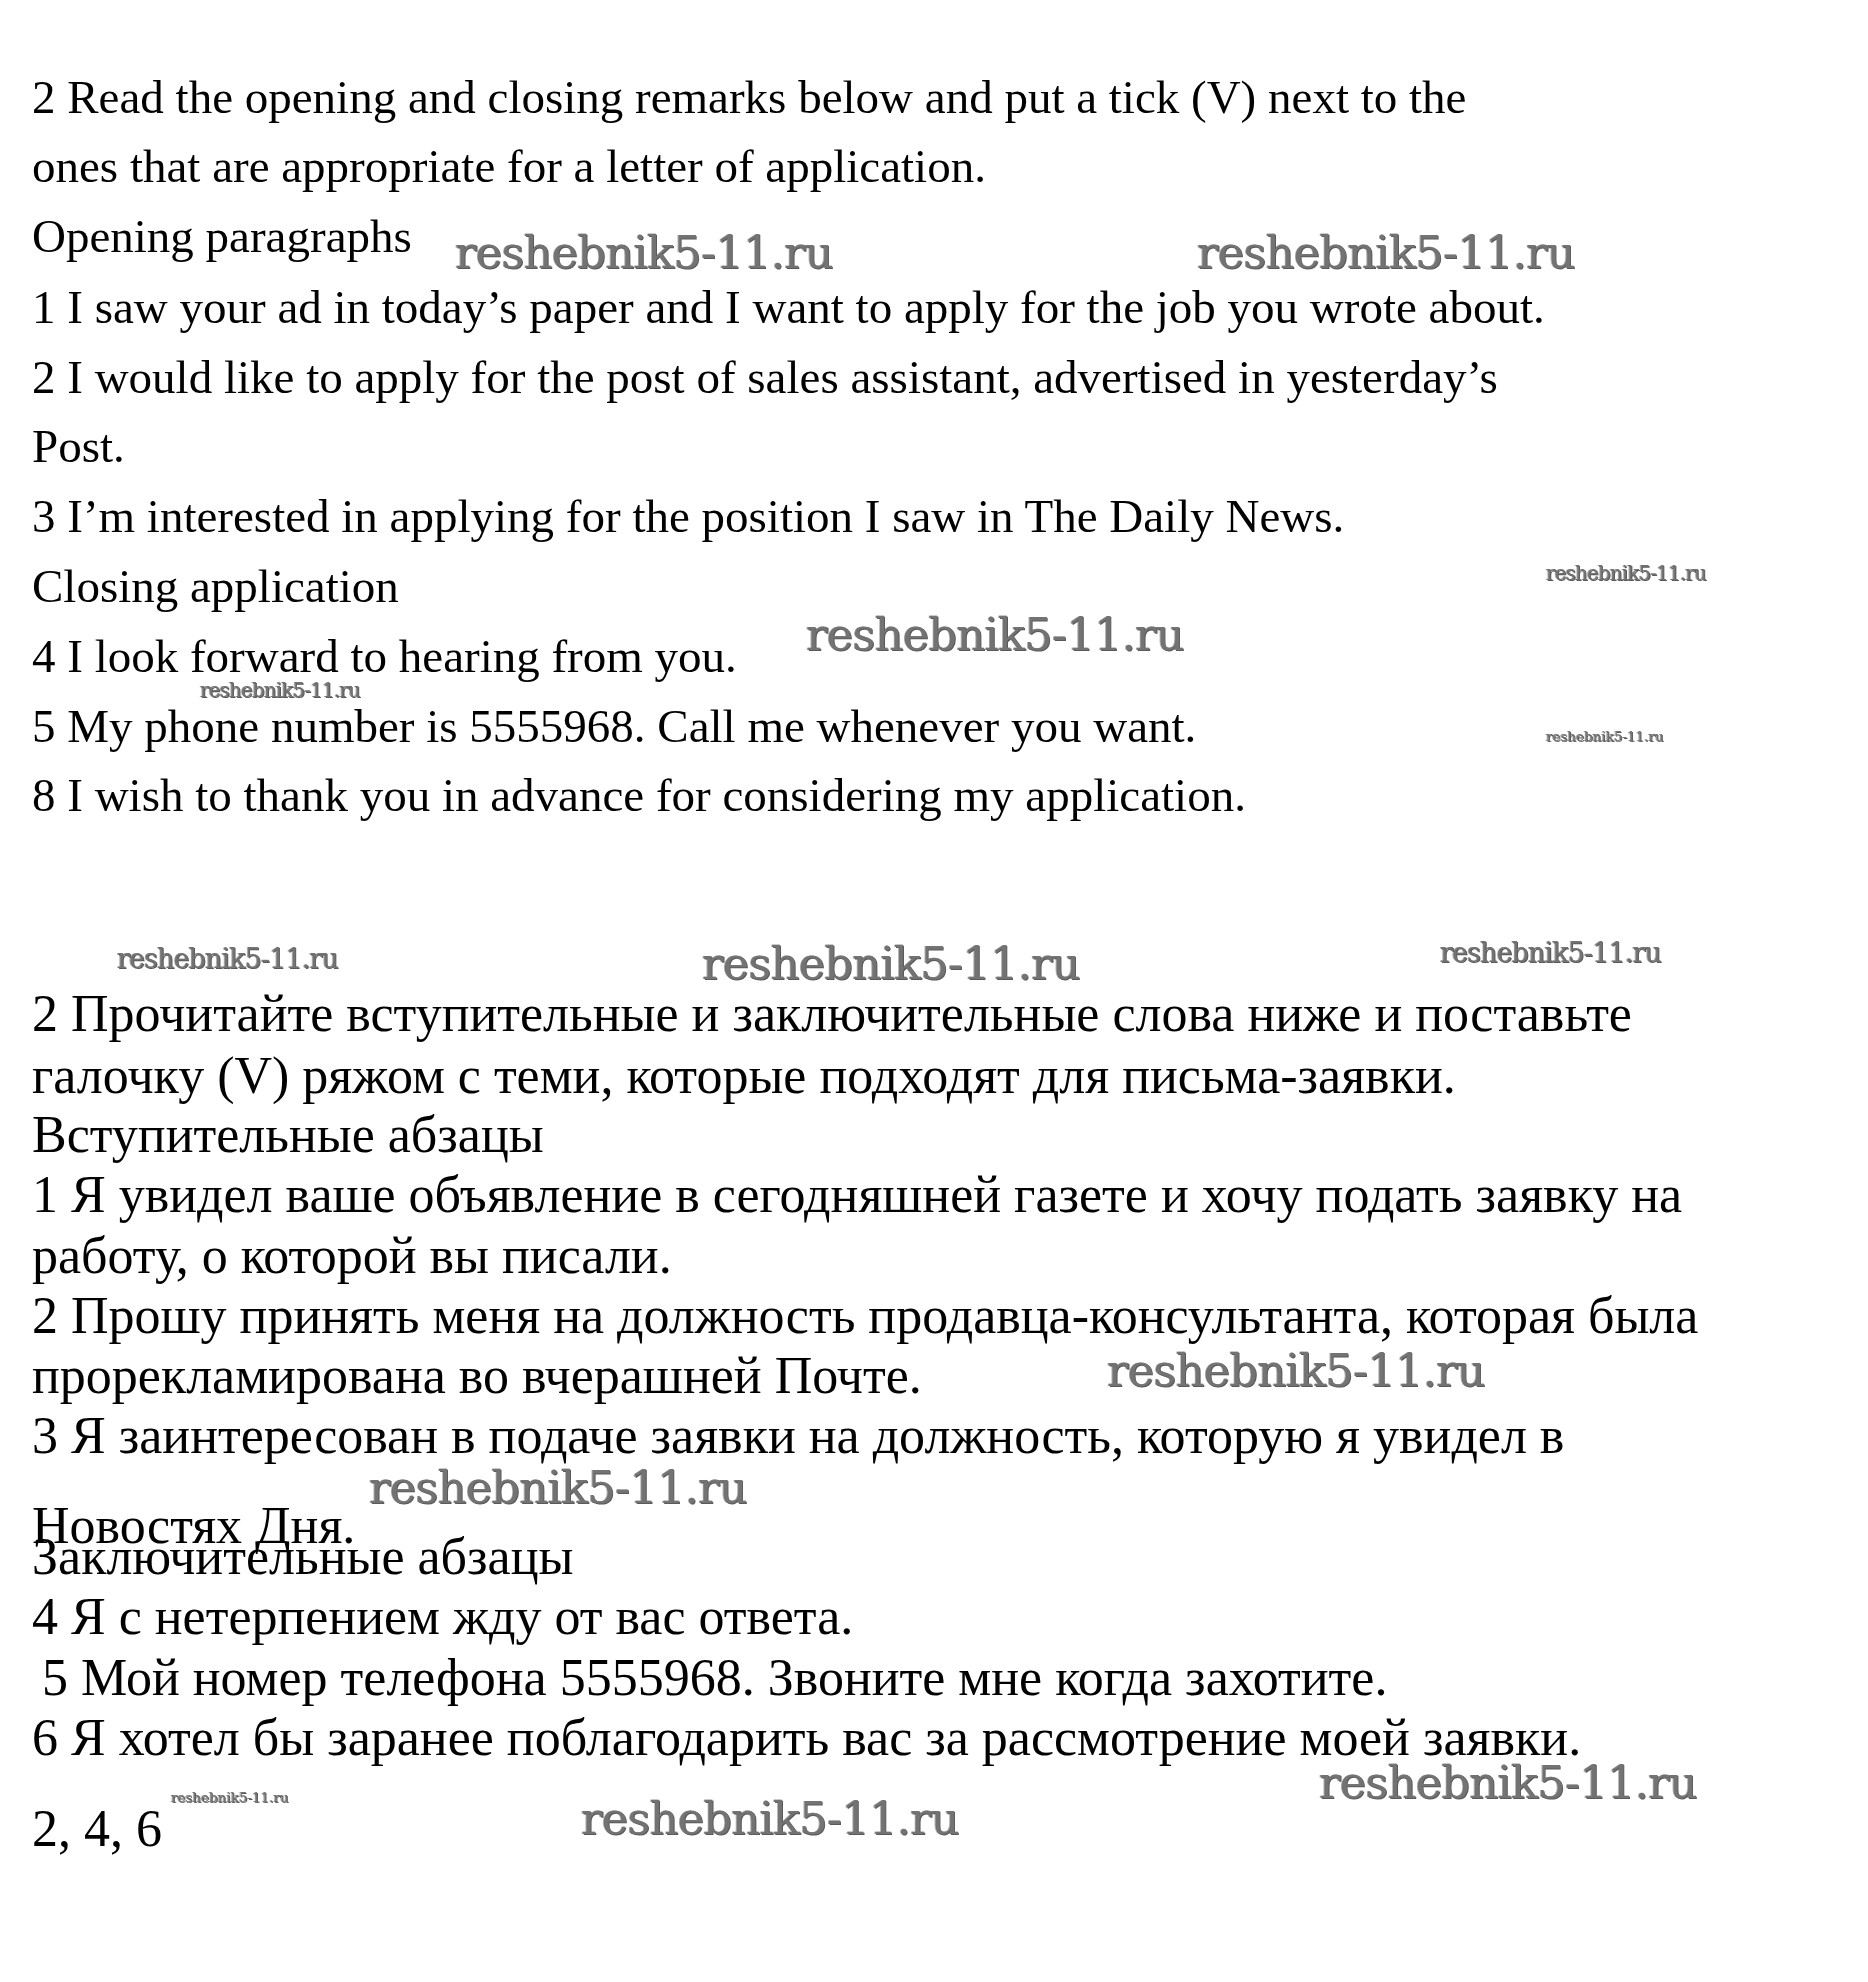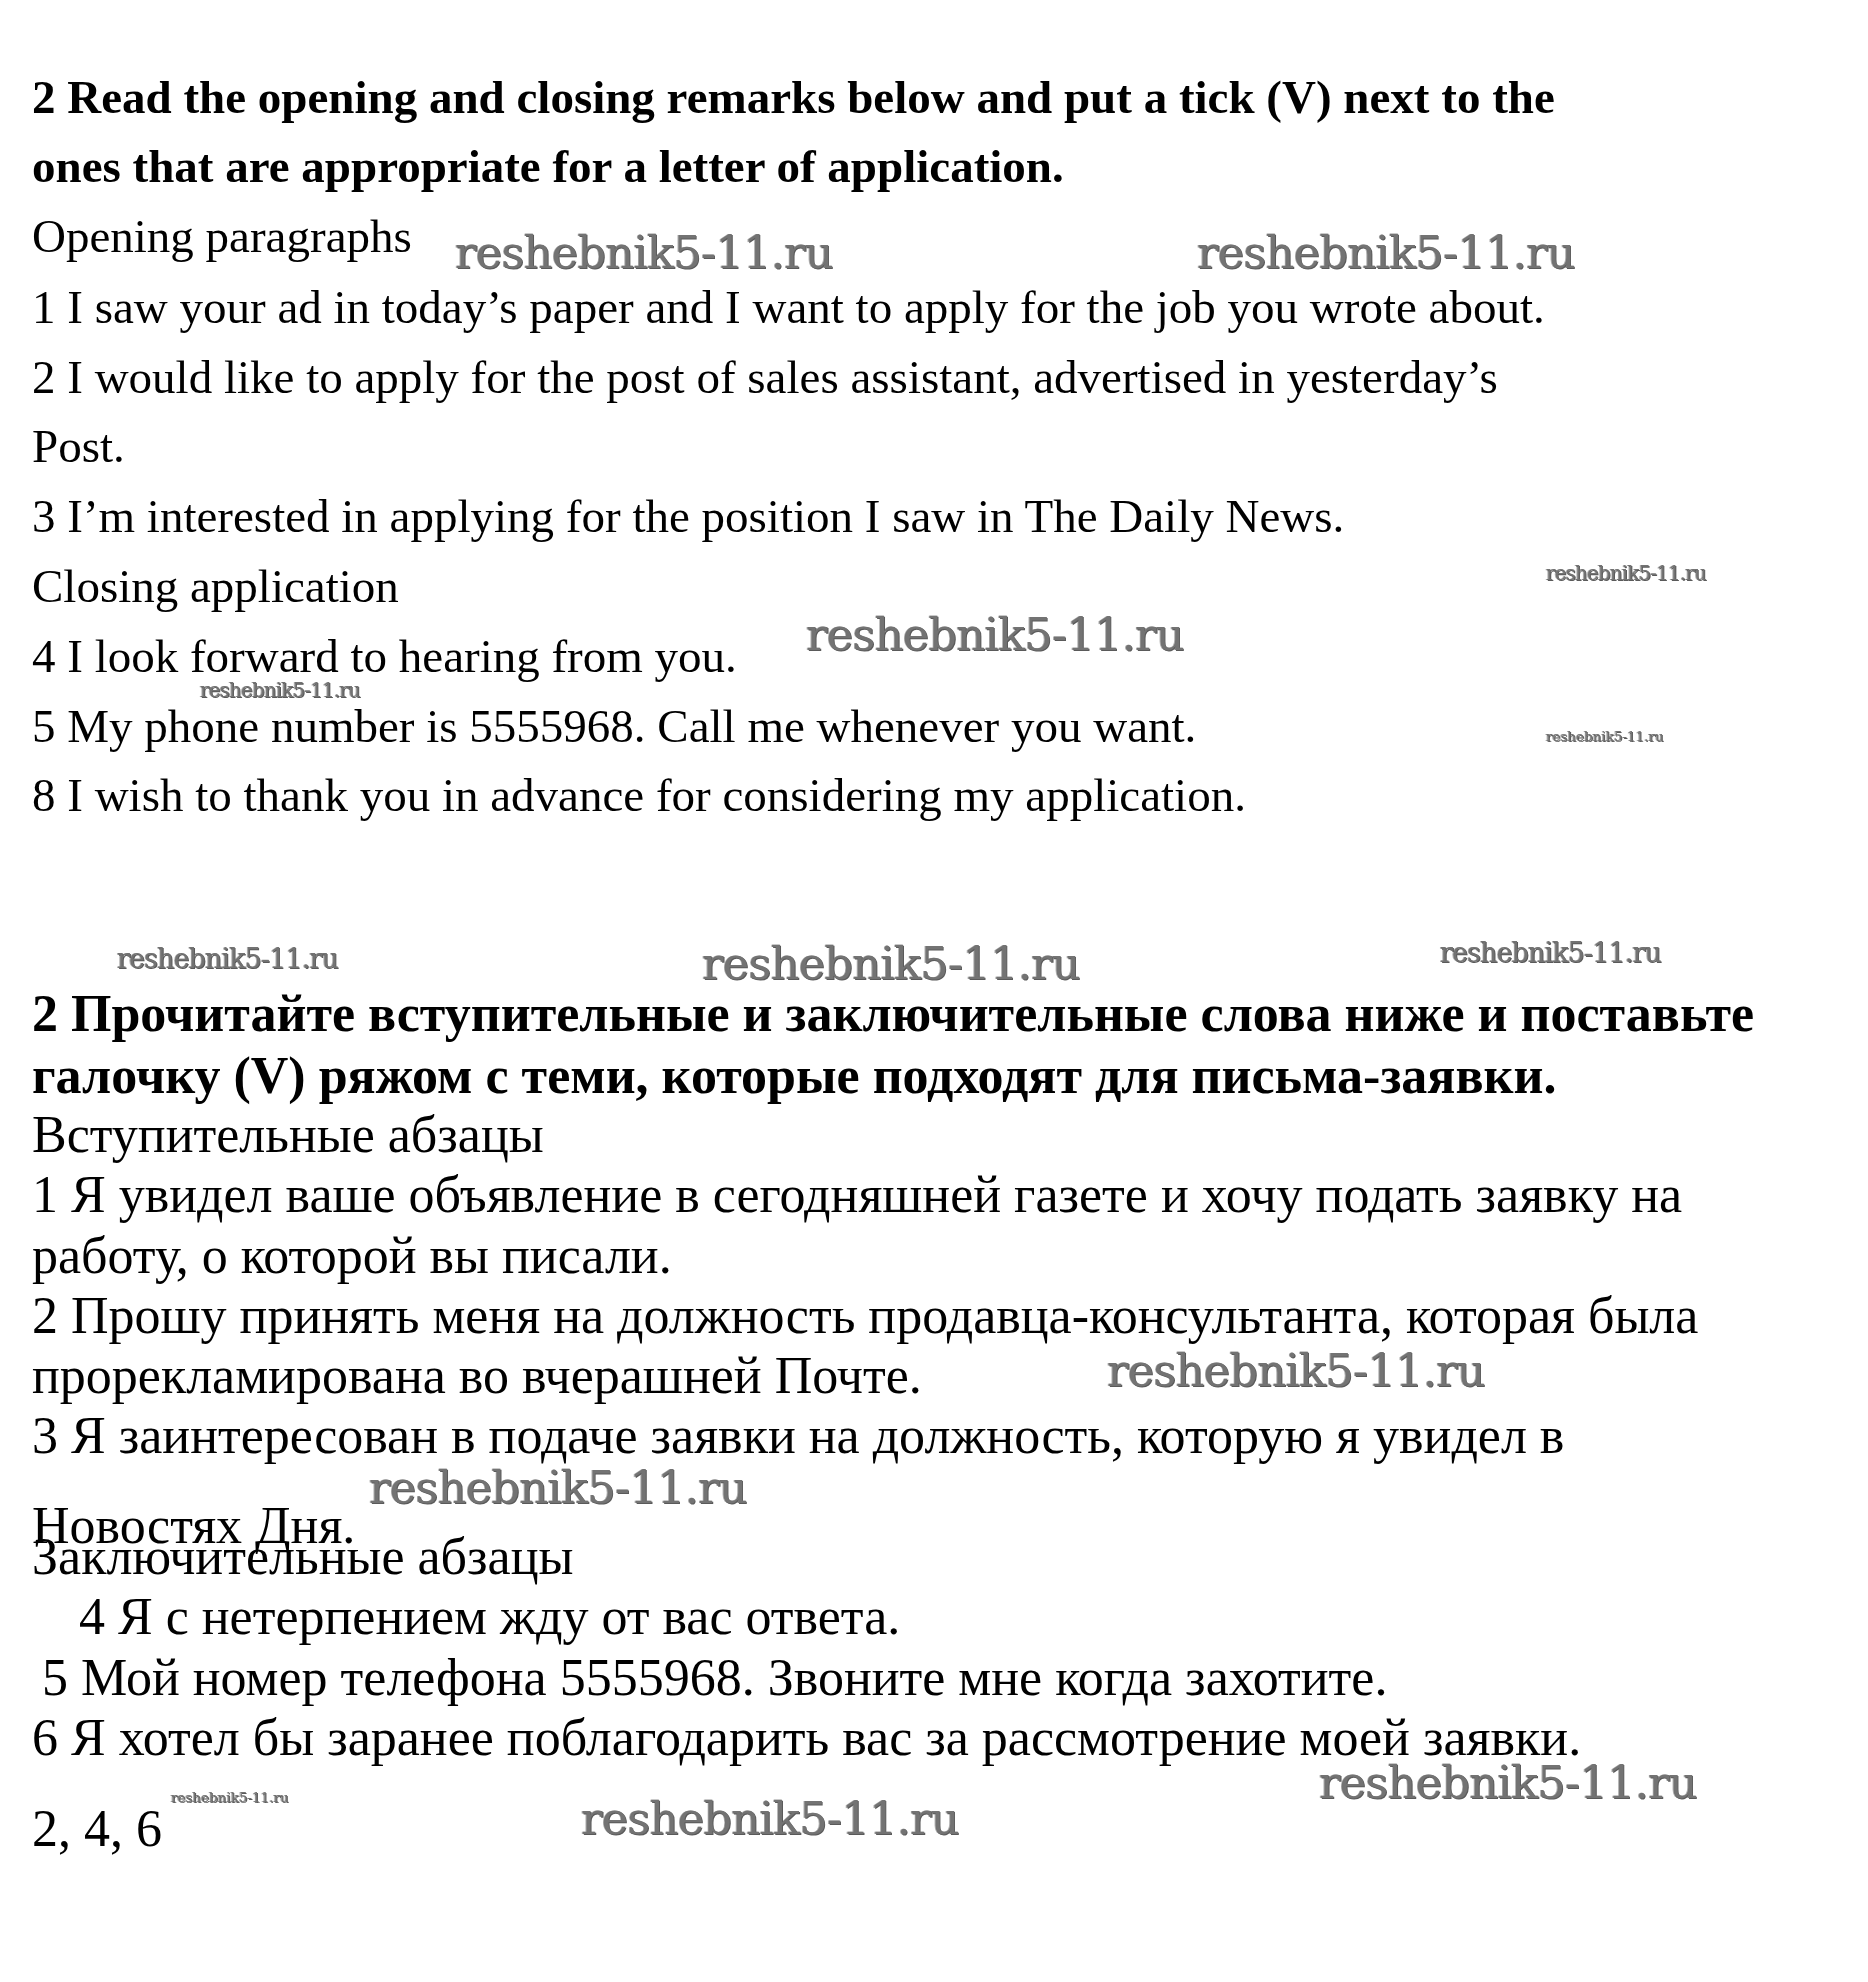--- a/index.html
+++ b/index.html
@@ -1,21 +1,21 @@
 <!DOCTYPE html>
 <html style="font-size:14.4px"><head>
 <meta charset="utf-8">
 <style>
   html, body { margin: 0; padding: 0; background: #ffffff; }
   body { width: 1869px; height: 1983px; position: relative; overflow: hidden;
          font-family: "Liberation Serif", "DejaVu Serif", serif; color: #000; }
   .ln { position: absolute; left: 32px; white-space: nowrap; line-height: 1; }
   .en { font-size: 47px; }
   .ru { font-size: 52px; }
-  .b { font-weight: bold; }
+  .b { font-weight: normal; }
   .wm { position: absolute; white-space: nowrap; font-family: "DejaVu Serif", "Liberation Serif", serif;
         font-weight: normal; color: #737373; line-height: 1; letter-spacing: -0.9px;
         text-shadow: 0.9px 0.9px 0 #5a5a5a, -0.9px 0 0 #b0b0b0; }
   .wm.big { font-size: 45px; }
   .wm.med { font-size: 27px; }
   .wm.sm { font-size: 20px; }
   .wm.xs { font-size: 13.5px; letter-spacing: 0; }
 </style>
 </head>
 <body>
@@ -35,21 +35,21 @@
 <div class="ln ru b" style="top:988px;">2 Прочитайте вступительные и заключительные слова ниже и поставьте</div>
 <div class="ln ru b" style="top:1050px;">галочку (V) ряжом с теми, которые подходят для письма-заявки.</div>
 <div class="ln ru" style="top:1109px;">Вступительные абзацы</div>
 <div class="ln ru" style="top:1169px;">1 Я увидел ваше объявление в сегодняшней газете и хочу подать заявку на</div>
 <div class="ln ru" style="top:1230px;">работу, о которой вы писали.</div>
 <div class="ln ru" style="top:1290px;text-align:right;">2 Прошу принять меня на должность продавца-консультанта, которая была</div>
 <div class="ln ru" style="top:1350px;">прорекламирована во вчерашней Почте.</div>
 <div class="ln ru" style="top:1410px;">3 Я заинтересован в подаче заявки на должность, которую я увидел в</div>
 <div class="ln ru" style="top:1500px;font-family:Liberation Serif, serif;">Новостях Дня.</div>
 <div class="ln ru" style="top:1531px;">Заключительные абзацы</div>
-<div class="ln ru" style="top:1591px;margin-left:47px;">4 Я с нетерпением жду от вас ответа.</div>
+<div class="ln ru" style="top:1591px;">4 Я с нетерпением жду от вас ответа.</div>
 <div class="ln ru" style="top:1652px;margin-left:10px;">5 Мой номер телефона 5555968. Звоните мне когда захотите.</div>
 <div class="ln ru" style="top:1712px;">6 Я хотел бы заранее поблагодарить вас за рассмотрение моей заявки.</div>
 
 <div class="ln ru" style="top:1803px;">2, 4, 6</div>
 
 <div class="wm big" style="left:455px; top:230px;">reshebnik5-11.ru</div>
 <div class="wm big" style="left:1197px; top:230px;">reshebnik5-11.ru</div>
 <div class="wm sm" style="left:1546px; top:563px;">reshebnik5-11.ru</div>
 <div class="wm big" style="left:806px; top:612px;">reshebnik5-11.ru</div>
 <div class="wm sm" style="left:200px; top:680px;">reshebnik5-11.ru</div>

